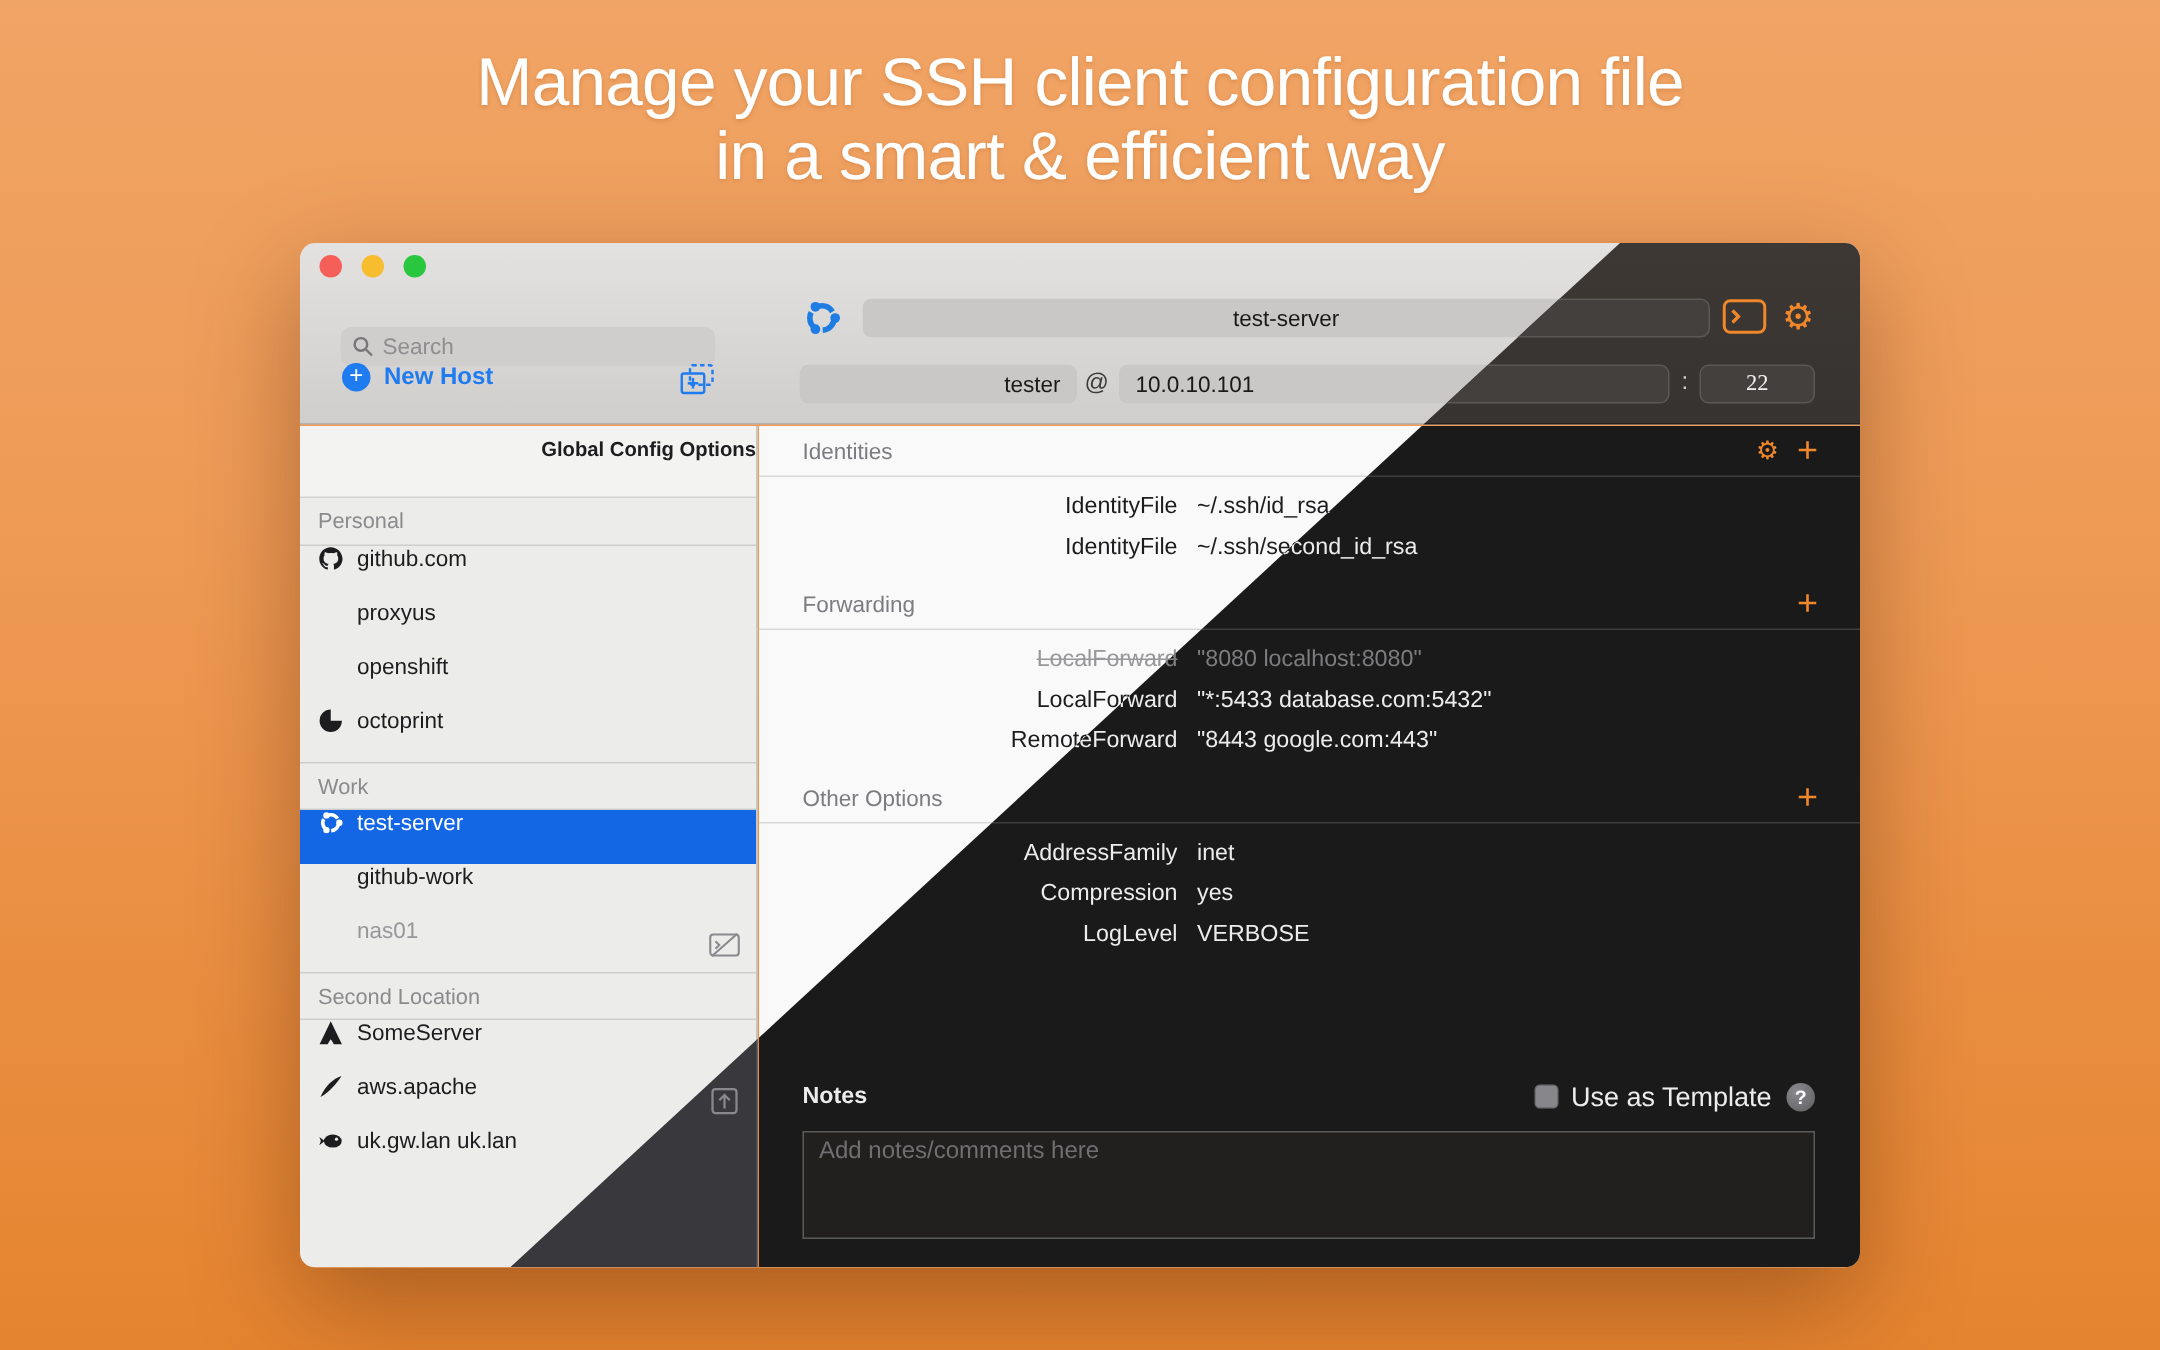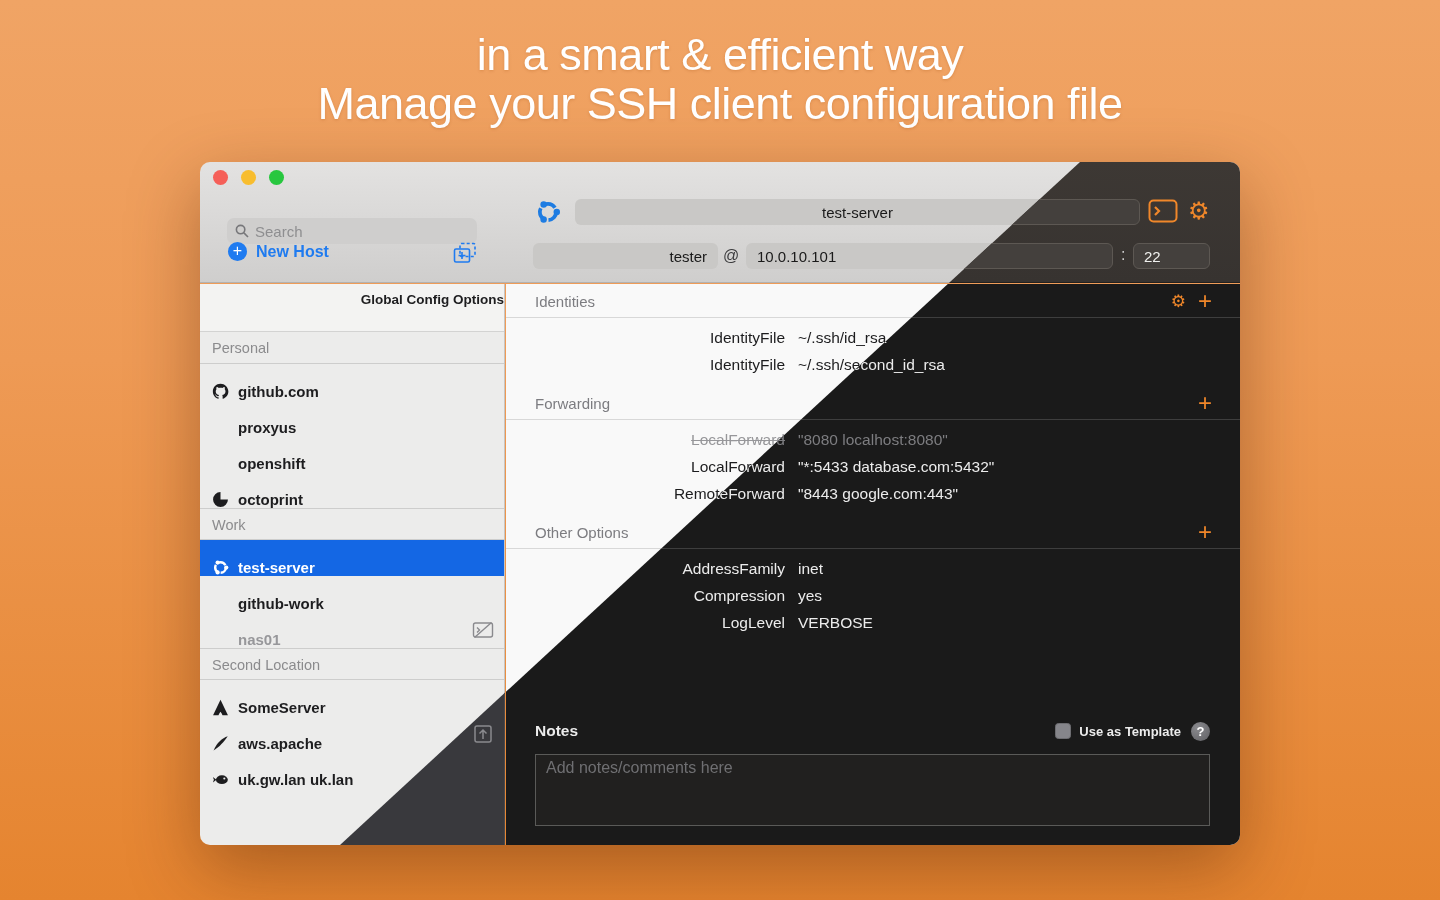--- a/index.html
+++ b/index.html
@@ -79,41 +79,41 @@
   .plus-circle { width:19px; height:19px; border-radius:50%; background:var(--c-accent-blue,#1f7bf0);
                  color:#fff; font-size:16px; font-weight:400; line-height:18px; text-align:center; }
   .addgroup { position:absolute; top:80px; left:253px; width:24px; height:22px; color:var(--c-accent-blue,#1f7bf0); }
 
   
   .tb-field { position:absolute; height:26px; background:var(--field-bg); border:1px solid var(--field-border);
               border-radius:6px; font:15px "Liberation Sans",sans-serif; color:var(--field-text); outline:none; padding:0 10px; }
   .f-title { top:37px; left:375px; width:565px; text-align:center; }
   .f-user  { top:81px; left:333px; width:185px; text-align:right; }
   .f-host  { top:81px; left:546px; width:367px; text-align:left; }
-  .f-port  { top:81px; left:933px; width:77px;  text-align:left; }
+  .f-port  { top:81px; left:933px; width:77px;  text-align:center;font-family:Liberation Serif, serif; }
   .sep { position:absolute; font-size:16px; color:var(--sep); }
   .sep-at    { top:85px; left:523px; }
   .sep-colon { top:84px; left:921px; }
 
   .ubuntu-logo { position:absolute; top:37px; left:335px; width:26px; height:26px; color:#1e7ce2; }
   .tb-icons { position:absolute; top:37px; left:948px; display:flex; gap:10px; align-items:center;
               color:var(--c-accent-orange,#f0872a); }
   .term-ic { width:30px; height:24px; }
   .gear-ic { font-family:"DejaVu Sans",sans-serif; font-size:24px; line-height:24px; }
 
   
   .sidebar { position:absolute; top:122px; left:0; width:305px; bottom:0;
              background:var(--sb-bg); border-right:1px solid var(--sb-border); font-size:15px; }
   .sb-gco { height:48px; line-height:32px; text-align:right; font-weight:700; font-size:13.5px;
             color:var(--sb-text); background:var(--sb-gco-bg); border-bottom:1px solid var(--hair); }
   .sb-header { height:32px; line-height:32px; padding-left:12px; color:var(--sb-header); font-size:14.5px;
                border-bottom:1px solid var(--hair); }
   .sb-header + .sb-item { border-top:none; }
-  .sb-item { height:36px; display:flex; align-items:flex-end; padding-left:12px; position:relative;
-             color:var(--sb-text);font-weight:bold; }
+  .sb-item { height:36px; display:flex; align-items:flex-start; padding-left:12px; position:relative;
+             color:var(--sb-text); }
   .sb-item.selected { background:var(--c-selected-blue,#1467e4); color:#fff; }
   .sb-ico { width:26px; height:17px; display:flex; align-items:center; color:currentColor; flex:none; }
   .sb-ico svg { width:17px; height:17px; }
   .sb-item.disabled .sb-label { color:var(--muted); }
   .sb-trail { position:absolute; right:10px; top:8px; width:22px; height:20px; color:#8a8a8e; }
   .sb-sect-top { border-top:1px solid var(--hair); }
 
   
   .content { position:absolute; top:122px; left:306px; right:0; bottom:0; background:var(--main-bg); }
   .sec-head { height:34px; display:flex; align-items:flex-end; padding:0 28px 7px 29px;
@@ -127,33 +127,33 @@
   .kv .k { width:279px; text-align:right; flex:none; }
   .kv .v { padding-left:13px; }
   .kv.disabled .k { text-decoration:line-through; }
   .kv.disabled .k, .kv.disabled .v { color:var(--muted); }
 
   .notes { position:absolute; left:29px; right:30px; top:432px; }
   .notes-top { display:flex; align-items:center; height:30px; margin-bottom:8px; }
   .notes-title { color:var(--key); font-size:15.5px; font-weight:700; }
   .notes-top .spacer { flex:1; }
   .tpl-check { width:16px; height:16px; border-radius:3.5px; background:#86868b; border:1px solid #6e6e72; margin-right:8px; }
-  .tpl-label { color:var(--key); font-size:13px; font-weight:700; margin-right:10px; }
+  .tpl-label { color:var(--key); font-size:18px; font-weight:400; margin-right:10px; }
   .help-circle { width:19px; height:19px; border-radius:50%; background:radial-gradient(circle at 35% 30%, #8a8a8e, #5f5f63);
                  color:#fff; font-size:13px; font-weight:700; text-align:center; line-height:19px; }
   .notes textarea { width:100%; height:72px; background:var(--note-bg); border:1px solid var(--note-border);
                     resize:none; font:16px "Liberation Sans",sans-serif; color:var(--key); padding:4px 10px; outline:none; }
   .notes textarea::placeholder { color:#6f6f72; }
 </style>
 </head>
 <body>
 
 <div class="hero">
+  <div>Manage your SSH client configuration file</div>
   <div>in a smart &amp; efficient way</div>
-  <div>Manage your SSH client configuration file</div>
 </div>
 
 <div class="window-stack">
 <div class="app-window" id="app-window">
 
   <div class="titlebar">
     <div class="traffic">
       <span class="t-red"></span>
       <span class="t-yellow"></span>
       <span class="t-green"></span>

